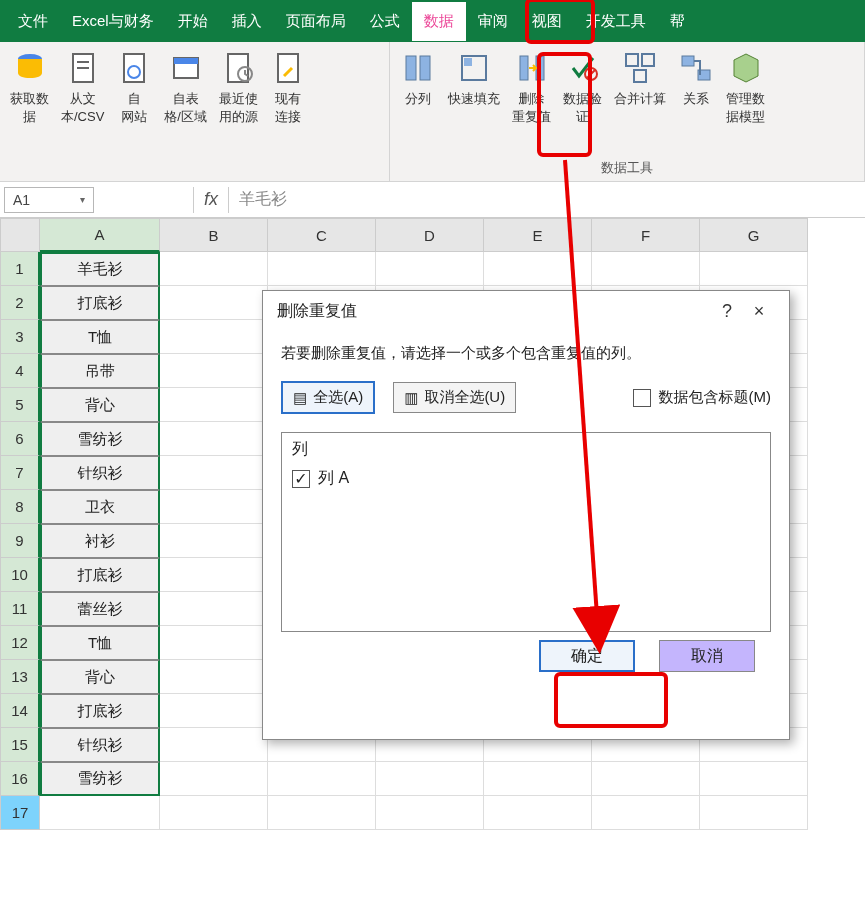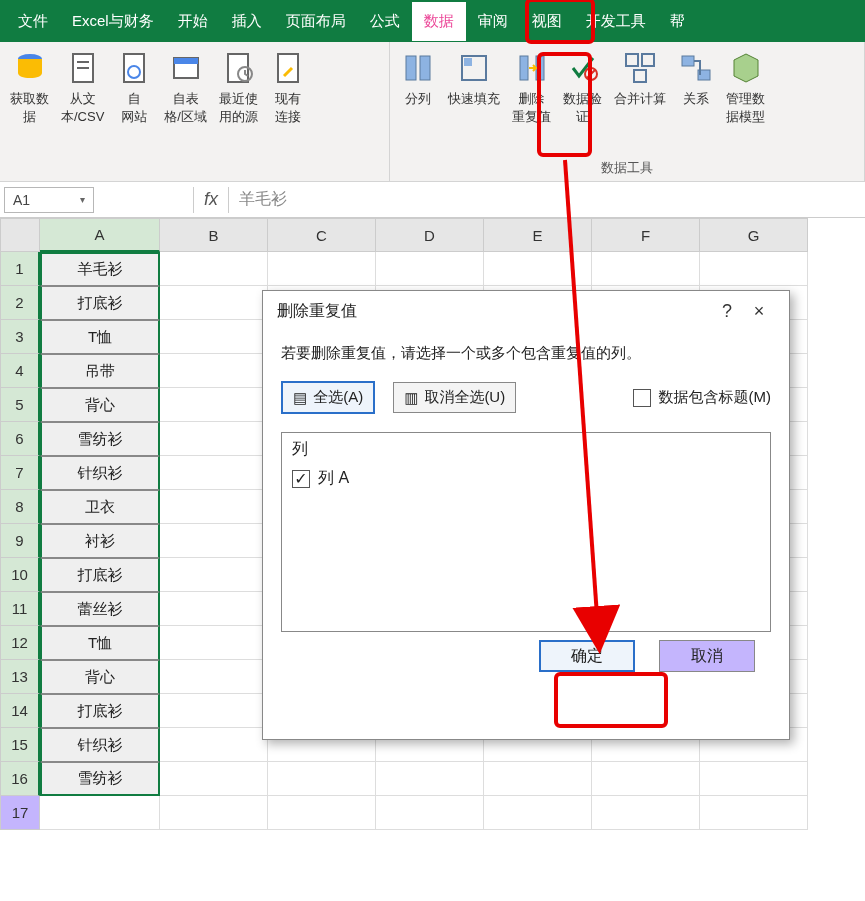--- a/index.html
+++ b/index.html
@@ -116,21 +116,21 @@
     grid-auto-rows: 30px;
   }
   .hdr-corner { background:#e6e6e6; border:1px solid #ccc; }
   .col-hdr {
     background:#e6e6e6; border:1px solid #ccc; border-left:none;
     display:flex;align-items:center;justify-content:center;
     font-size:15px; color:#333;
   }
   .col-hdr.sel { background:#d5e8d5; border-bottom:2px solid #107c41; }
   .row-hdr {
-    background:#c4b5fd; border:1px solid #ccc; border-top:none;
+    background:#7dd3fc; border:1px solid #ccc; border-top:none;
     display:flex;align-items:center;justify-content:center;
     font-size:15px; color:#333;
   }
   .row-hdr.sel { background:#d5e8d5; border-right:2px solid #107c41; }
   .cell {
     border-right:1px solid #ddd; border-bottom:1px solid #ddd;
     display:flex;align-items:center;justify-content:center;
     font-size:15px; color:#222;
     background:#fff;
   }

